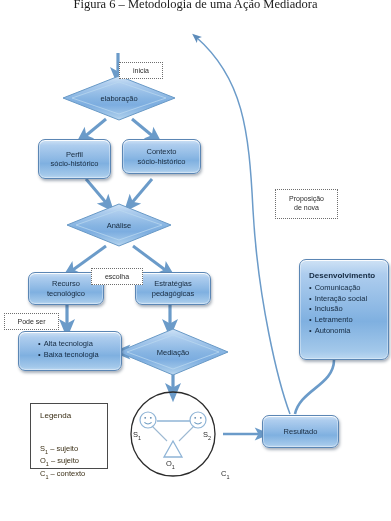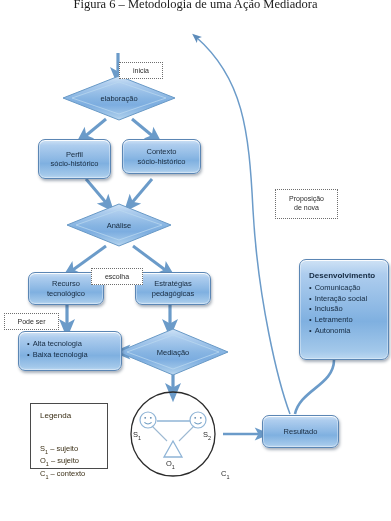--- a/index.html
+++ b/index.html
@@ -144,21 +144,21 @@
     font-size: 7.5px;
     color: #152a41;
     line-height: 1.42;
     white-space: nowrap;
   }
   .dev-item .bp { margin-right: 3px; }
 
   .techbox {
     display: block;
     text-align: left;
-    padding: 6px 6px 5px 8px;
+    padding: 6px 6px 5px 19px;
   }
   .tech-item {
     font-size: 7.5px;
     color: #152a41;
     line-height: 1.5;
     white-space: nowrap;
   }
   .tech-item .bp { margin-right: 3px; }
 
   

